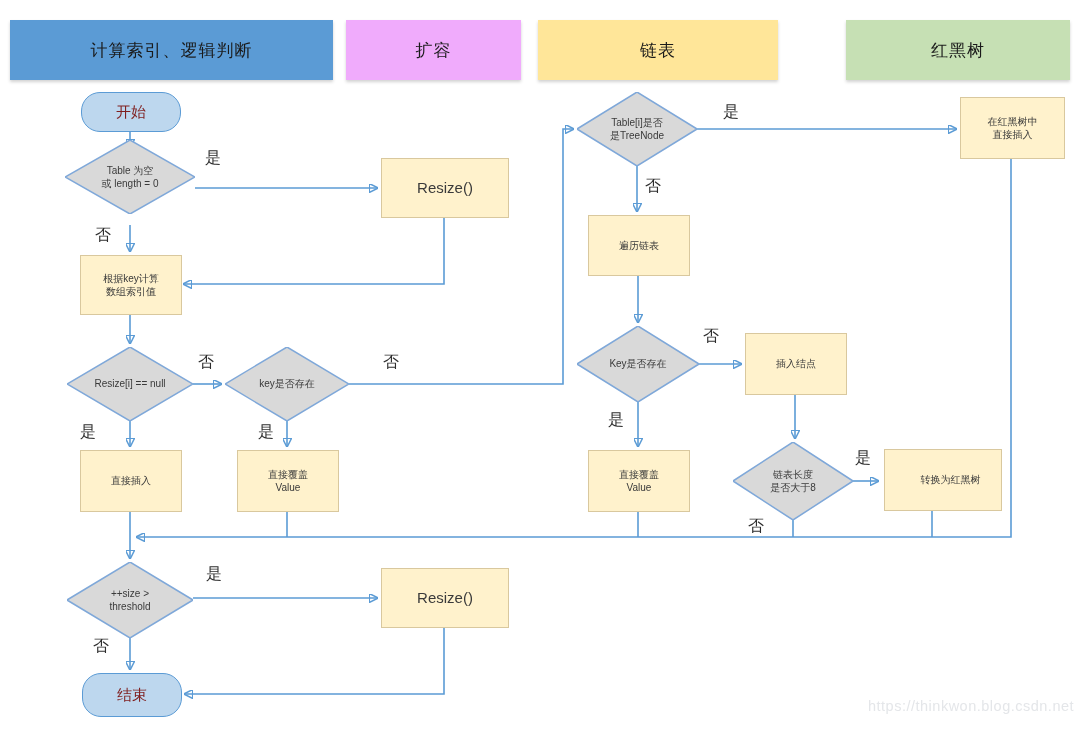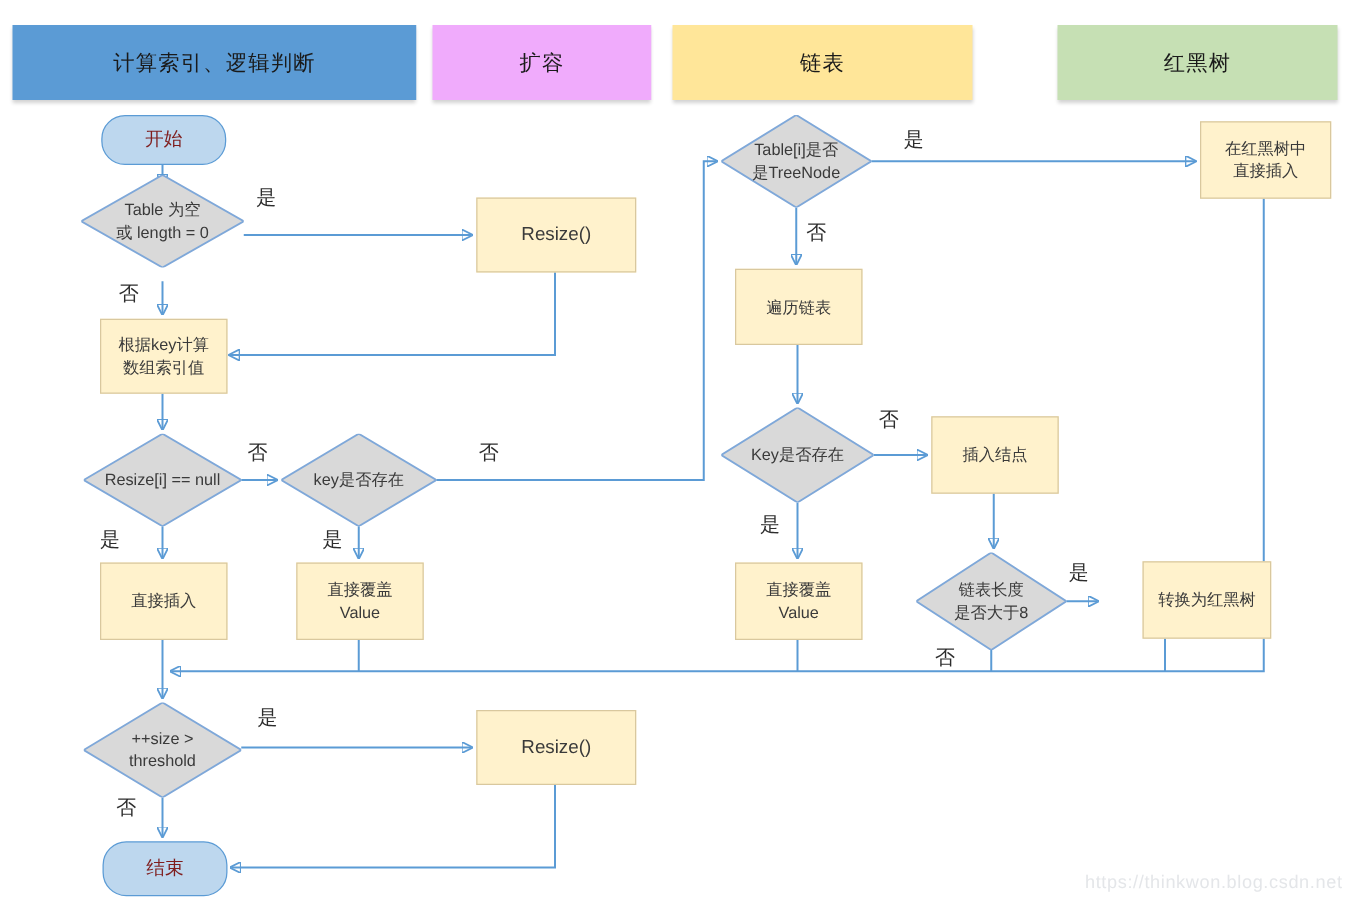--- a/index.html
+++ b/index.html
@@ -16,24 +16,24 @@
   .lane1{left:10px;width:323px;background:#5B9BD5;}
   .lane2{left:346px;width:175px;background:#f0abfc;}
   .lane3{left:538px;width:240px;background:#FFE699;}
   .lane4{left:846px;width:224px;background:#C6E0B4;}
   
   #wires{position:absolute;left:0;top:0;width:1080px;height:732px;}
   #wires path{fill:none;stroke:#5B9BD5;stroke-width:1.6px;}
   
   .node{position:absolute;display:flex;align-items:center;justify-content:center;
         text-align:center;color:#3a3a3a;white-space:pre-line;line-height:1.35;}
-  .proc{background:#FFF2CC;border:1px solid #D9C89E;font-size:13px;}
+  .proc{background:#FFF2CC;border:1px solid #D9C89E;font-size:10px;}
   .proc.big{font-size:15px;}
   .term{background:#BDD7EE;border:1.5px solid #5B9BD5;border-radius:19px;font-size:15px;color:#7f1d1d;}
-  .diam{background:transparent;font-size:13px;}
+  .diam{background:transparent;font-size:10px;}
   .diam svg.dshape{position:absolute;left:0;top:0;width:100%;height:100%;}
   .diam svg.dshape polygon{fill:#D9D9D9;stroke:#7FA8D9;stroke-width:1.5px;vector-effect:non-scaling-stroke;}
   .diam .dlabel{position:relative;z-index:2;}
   
   .elabel{position:absolute;font-size:16px;color:#2d2d2d;z-index:3;}
   
   #watermark{position:absolute;left:868px;top:698px;font-size:14.5px;color:#e4e6e9;letter-spacing:0.5px;}
 </style>
 </head>
 <body>
@@ -133,21 +133,21 @@
 数组索引值</div>
   <div class="node proc" style="left:80px;top:450px;width:100px;height:60px;">直接插入</div>
   <div class="node proc" style="left:237px;top:450px;width:100px;height:60px;">直接覆盖
 Value</div>
   <div class="node proc" style="left:960px;top:97px;width:103px;height:60px;">在红黑树中
 直接插入</div>
   <div class="node proc" style="left:588px;top:215px;width:100px;height:59px;">遍历链表</div>
   <div class="node proc" style="left:745px;top:333px;width:100px;height:60px;">插入结点</div>
   <div class="node proc" style="left:588px;top:450px;width:100px;height:60px;">直接覆盖
 Value</div>
-  <div class="node proc" style="left:914px;top:449px;width:101px;height:60px;">转换为红黑树</div>
+  <div class="node proc" style="left:884px;top:449px;width:101px;height:60px;padding-left:15px;">转换为红黑树</div>
   <div class="node proc big" style="left:381px;top:568px;width:126px;height:58px;">Resize()</div>
 
   <div class="elabel" style="left:205px;top:148px;">是</div>
   <div class="elabel" style="left:95px;top:225px;">否</div>
   <div class="elabel" style="left:198px;top:352px;">否</div>
   <div class="elabel" style="left:80px;top:422px;">是</div>
   <div class="elabel" style="left:258px;top:422px;">是</div>
   <div class="elabel" style="left:383px;top:352px;">否</div>
   <div class="elabel" style="left:723px;top:102px;">是</div>
   <div class="elabel" style="left:645px;top:176px;">否</div>

